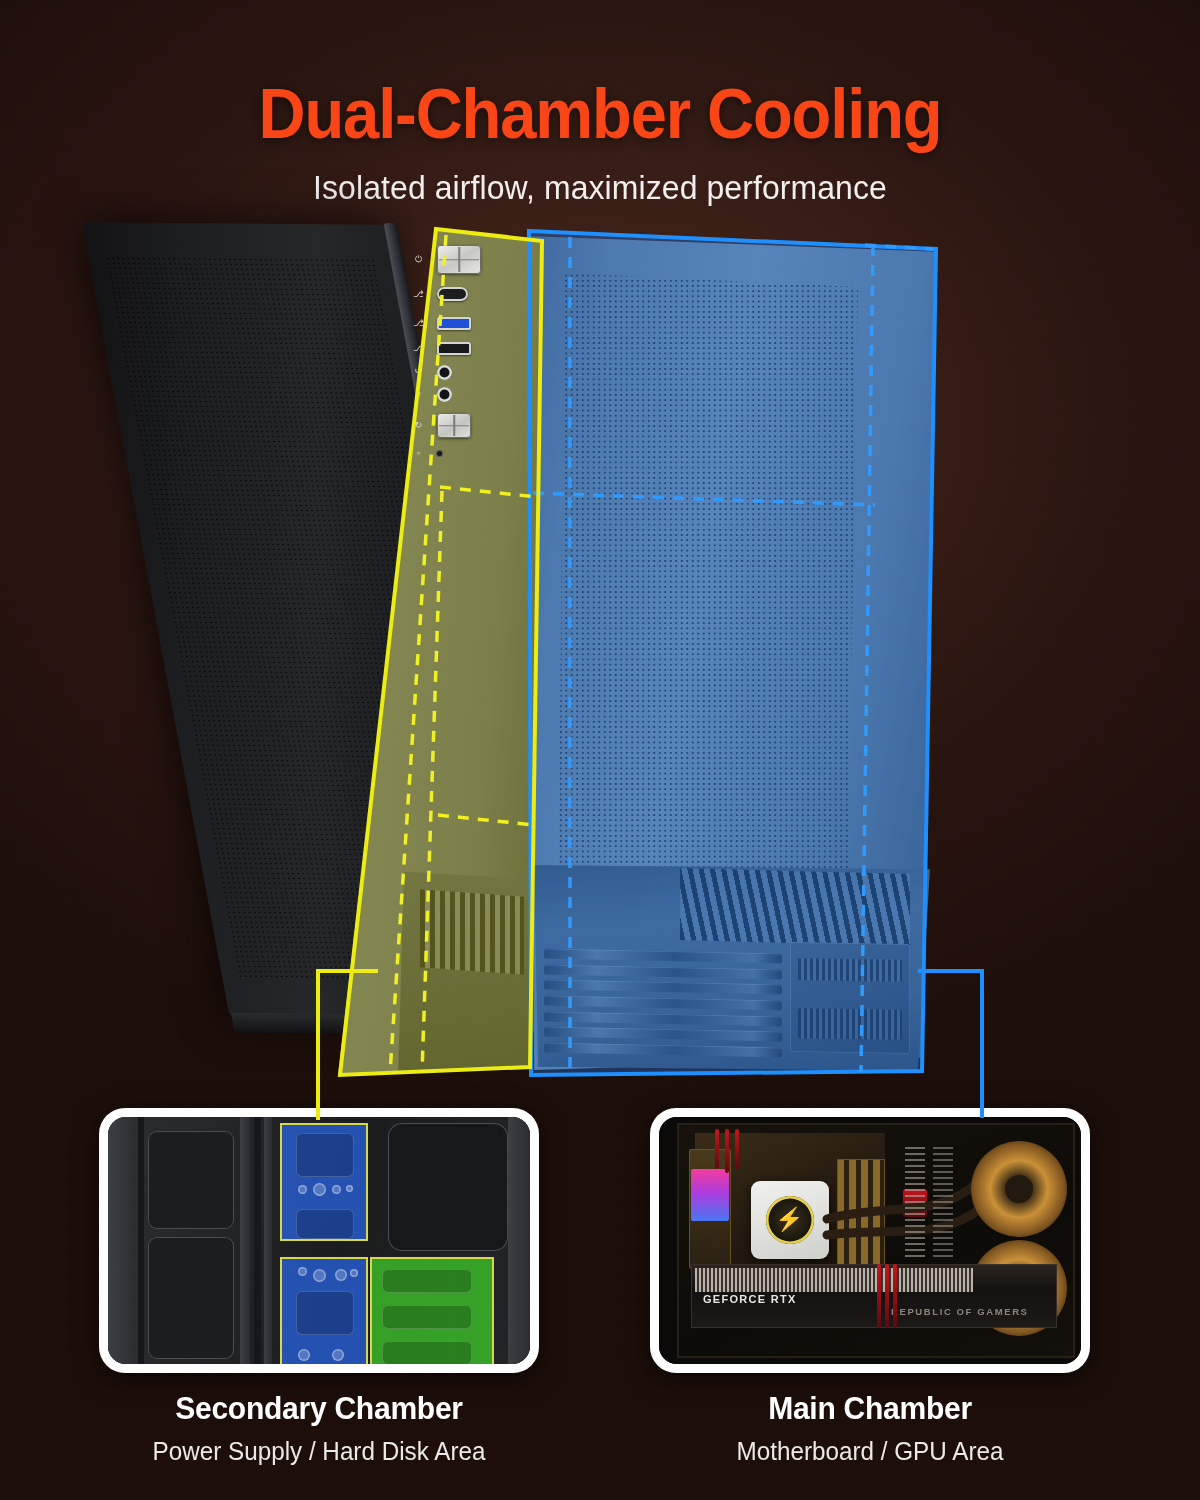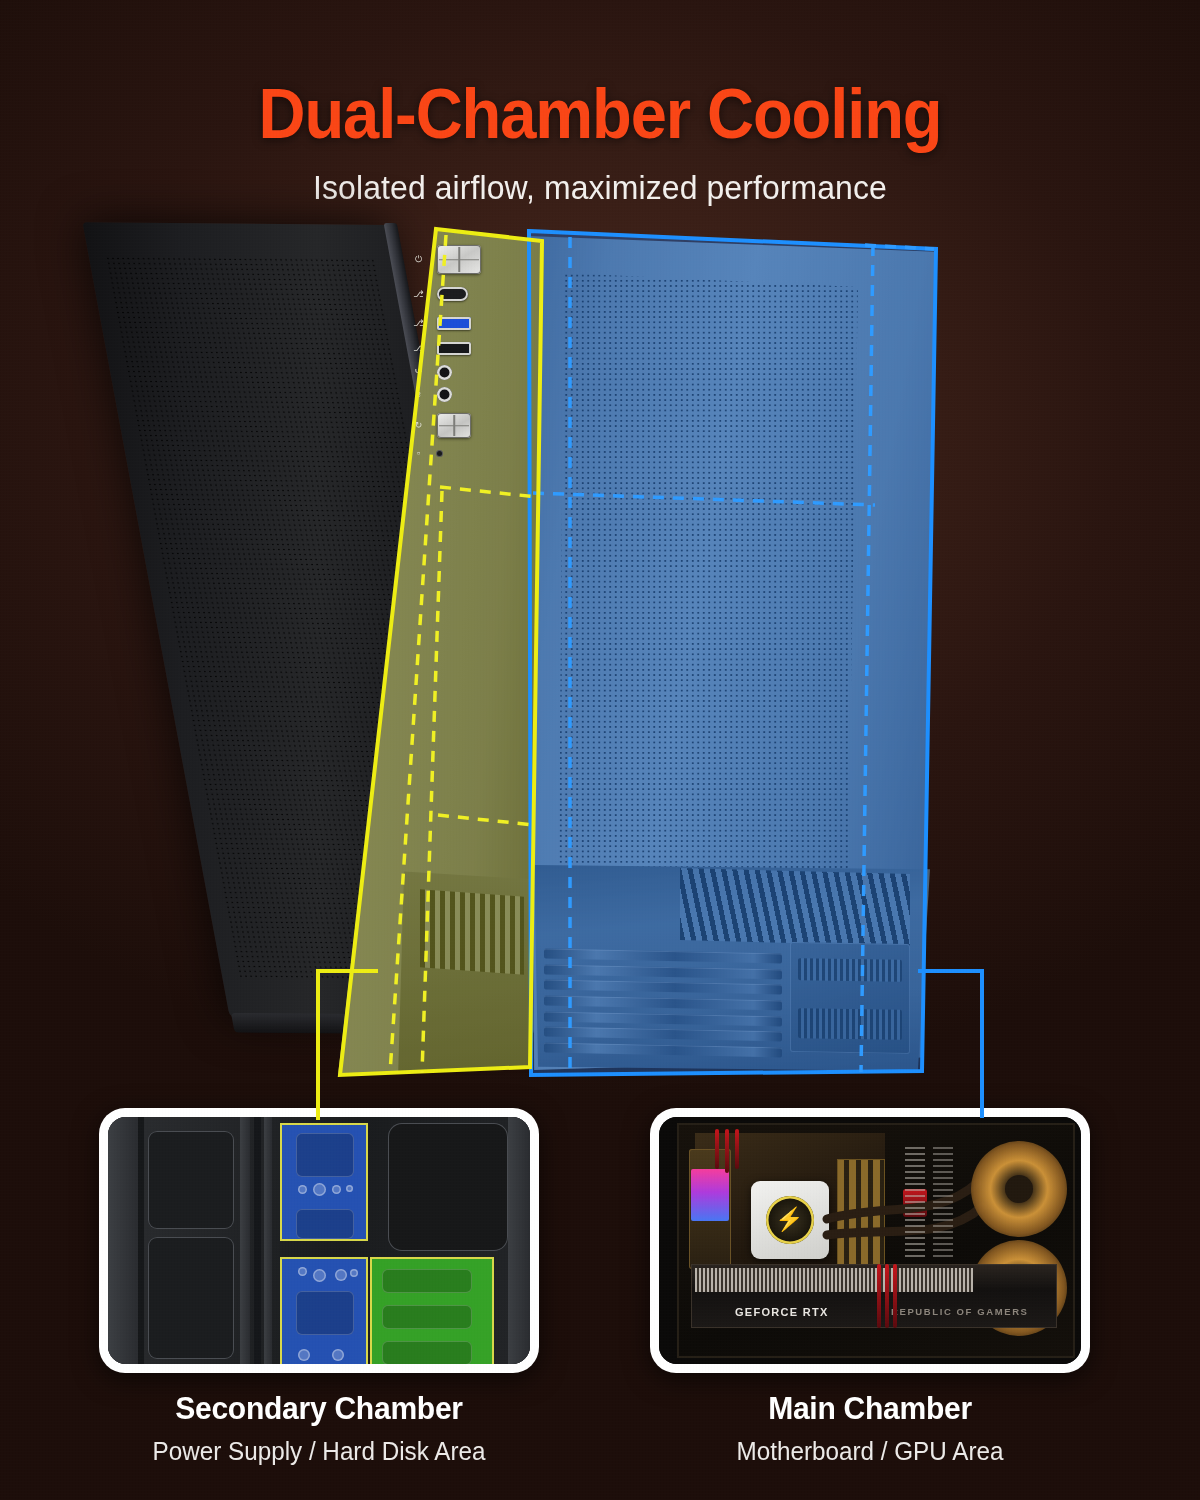--- a/index.html
+++ b/index.html
@@ -253,23 +253,23 @@
   .fan{ position:absolute; width:96px; height:96px; border-radius:50%;
     background:radial-gradient(circle,#3a2b16 18%,#d99b3c 42%,#8a5c22 66%,#1a1208 86%);
     opacity:.93; }
   .fan::after{ content:""; position:absolute; left:50%; top:50%; width:28px; height:28px;
     transform:translate(-50%,-50%); border-radius:50%; background:#241a10;}
   .gpu{ position:absolute; left:14px; right:18px; bottom:30px; height:64px;
     background:linear-gradient(180deg,#2b2520,#131110 40%,#1c1917);
     box-shadow:inset 0 0 0 1px #3a322a; overflow:hidden;}
   .gpu-fins{ position:absolute; left:4px; right:84px; top:4px; height:24px;
     background:repeating-linear-gradient(90deg,#b9b3ab 0 2px, #39332c 2px 4px);}
-  .gpu-txt{ position:absolute; left:12px; bottom:10px; color:#e9e6e1;
+  .gpu-txt{ position:absolute; left:12px; bottom:23px; color:#e9e6e1;
     font-size:11px; font-weight:bold; letter-spacing:1.3px;
-    font-family:"Liberation Sans Narrow","Liberation Sans",sans-serif;margin-left:32px;}
+    font-family:"Liberation Sans Narrow","Liberation Sans",sans-serif;}
   .gpu-rog{ position:absolute; left:200px; bottom:11px; color:#8c857c;
     font-size:9.5px; letter-spacing:1.6px; font-weight:bold;
     font-family:"Liberation Sans Narrow","Liberation Sans",sans-serif;}
   .cable-red{ position:absolute; width:4px; background:linear-gradient(180deg,#c4161c,#5a0a0e);
     border-radius:2px;}
 </style>
 </head>
 <body>
 
 <div class="headline">Dual-Chamber Cooling</div>

